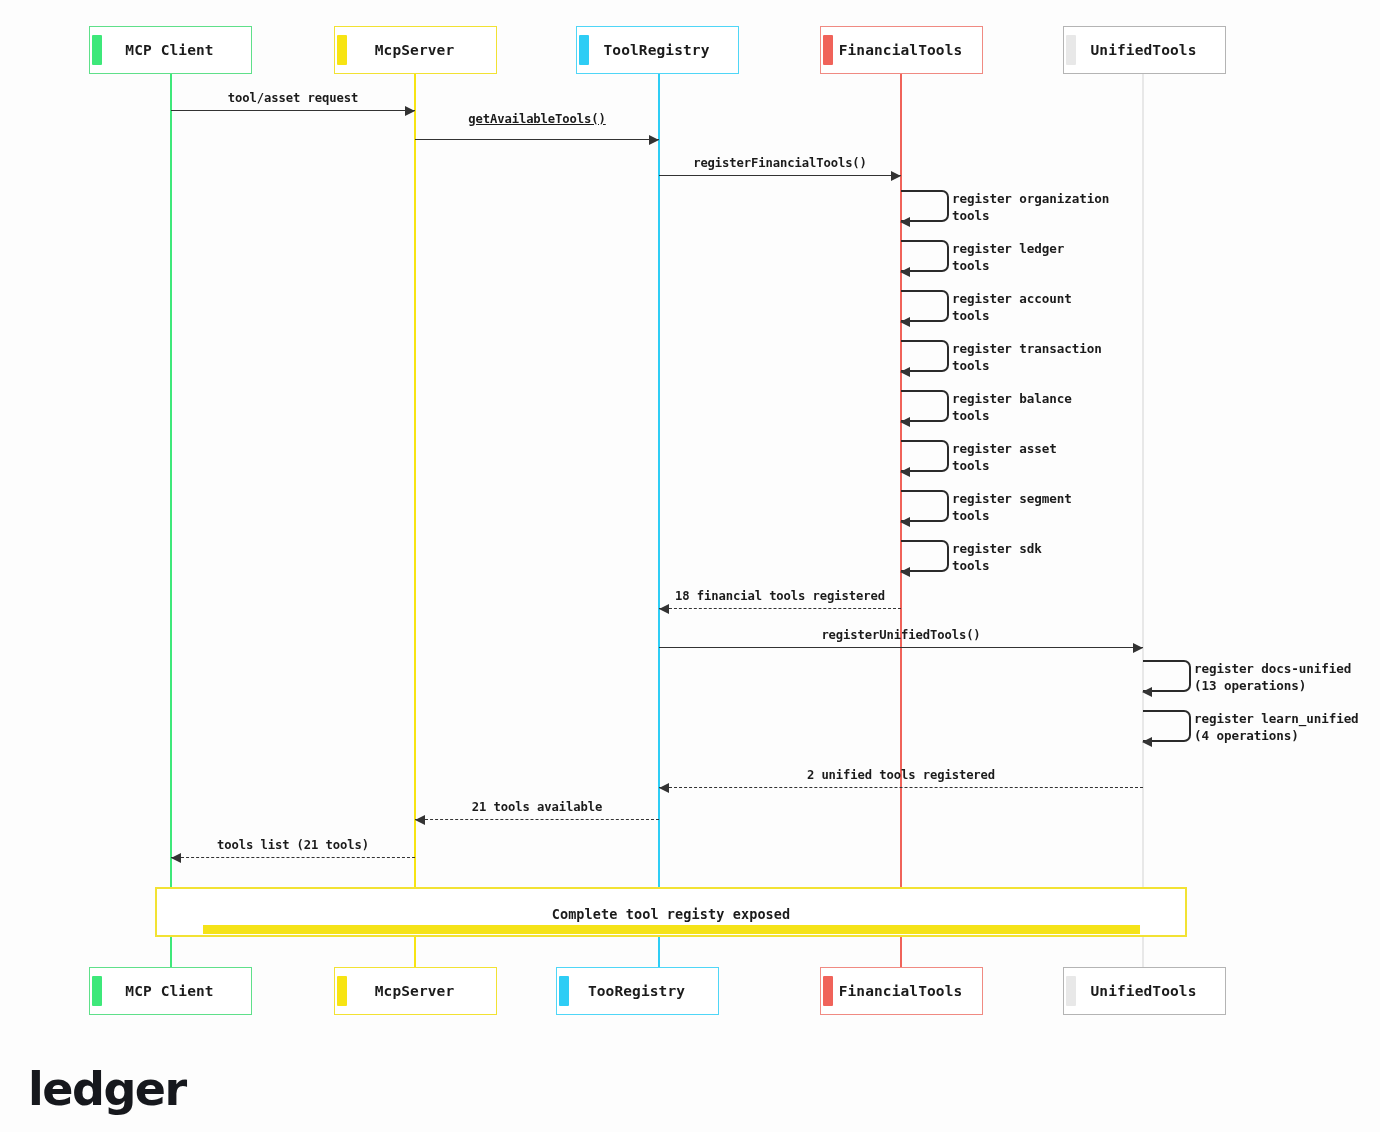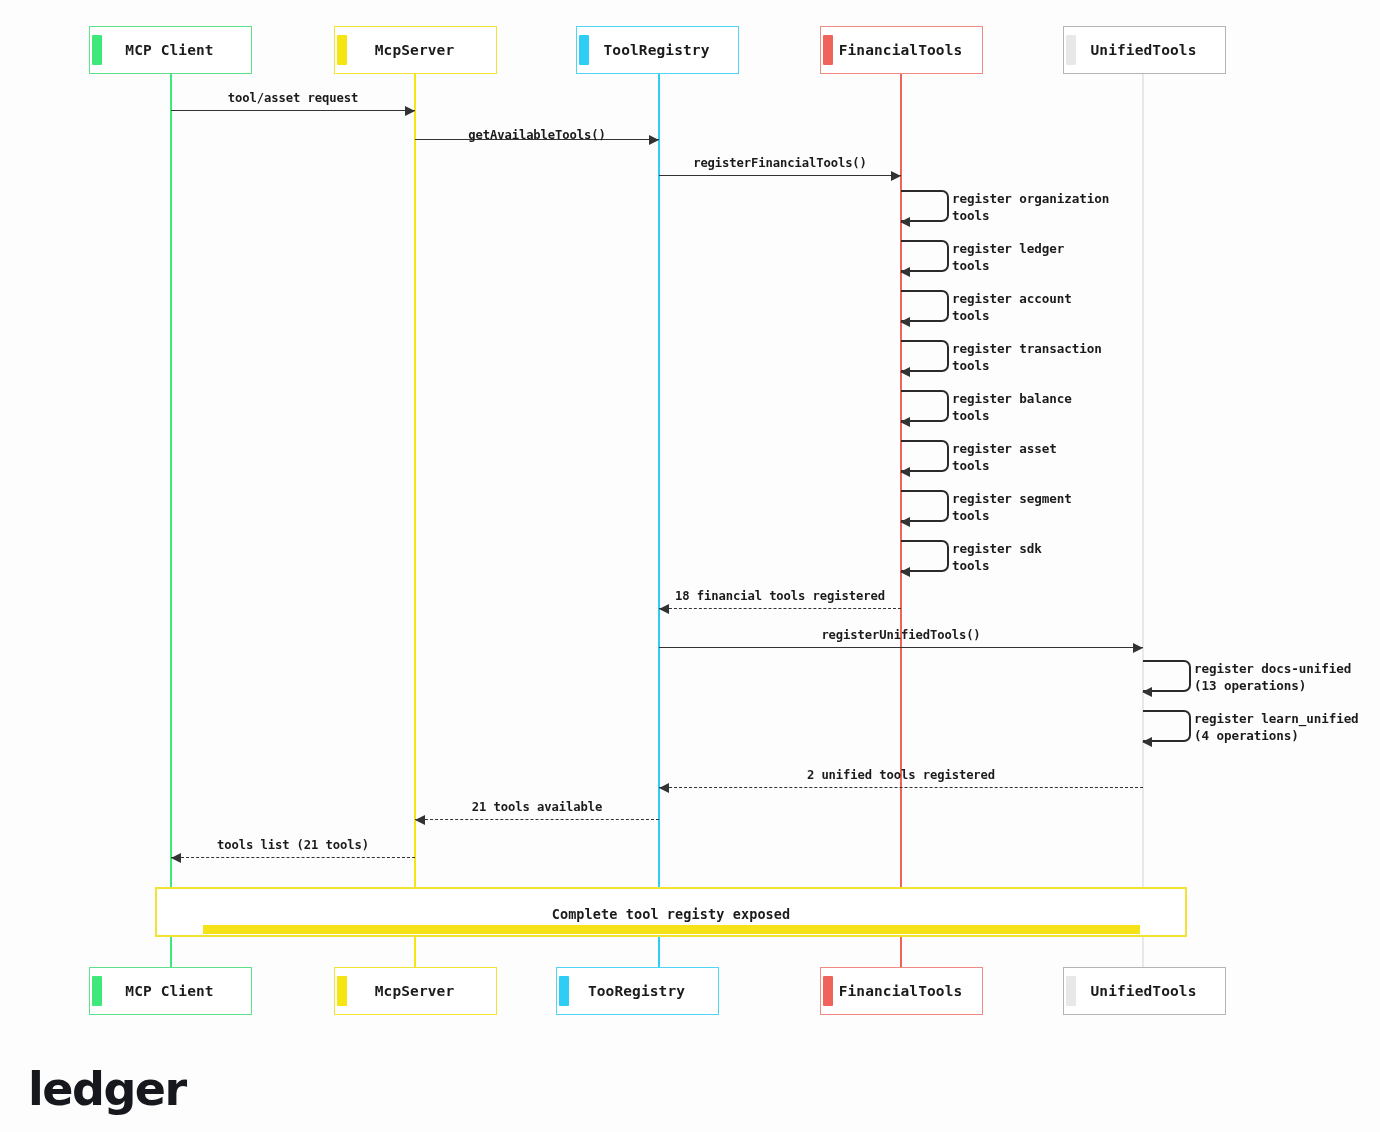--- a/index.html
+++ b/index.html
@@ -183,21 +183,21 @@
     </div>
     <div class="participant" style="left: 1063px; top: 967px; width: 163px; border-color: rgb(180, 180, 180);">
       <div class="swatch" style="background: rgb(232, 232, 232);"></div>
       <div class="pname">UnifiedTools</div>
     </div>
     <div class="msg-line" style="left: 171px; top: 110px; width: 244px;"></div>
     <div class="arrow-head arrow-right" style="top: 105.5px; left: 405px;"></div>
     <div class="msg-label" style="left: 171px; width: 244px; top: 91px;">tool/asset request</div>
     <div class="msg-line" style="left: 415px; top: 139px; width: 244px;"></div>
     <div class="arrow-head arrow-right" style="top: 134.5px; left: 649px;"></div>
-    <div class="msg-label" style="left: 415px; width: 244px; top: 128px;">getAvailableTools()</div>
+    <div class="msg-label" style="left: 415px; width: 244px; top: 112px; text-decoration: underline;">getAvailableTools()</div>
     <div class="msg-line" style="left: 659px; top: 175px; width: 242px;"></div>
     <div class="arrow-head arrow-right" style="top: 170.5px; left: 891px;"></div>
     <div class="msg-label" style="left: 659px; width: 242px; top: 156px;">registerFinancialTools()</div>
     <div class="msg-line dashed" style="left: 659px; top: 608px; width: 242px;"></div>
     <div class="arrow-head arrow-left" style="top: 603.5px; left: 659px;"></div>
     <div class="msg-label" style="left: 659px; width: 242px; top: 589px;">18 financial tools registered</div>
     <div class="msg-line" style="left: 659px; top: 647px; width: 484px;"></div>
     <div class="arrow-head arrow-right" style="top: 642.5px; left: 1133px;"></div>
     <div class="msg-label" style="left: 659px; width: 484px; top: 628px;">registerUnifiedTools()</div>
     <div class="msg-line dashed" style="left: 659px; top: 787px; width: 484px;"></div>

